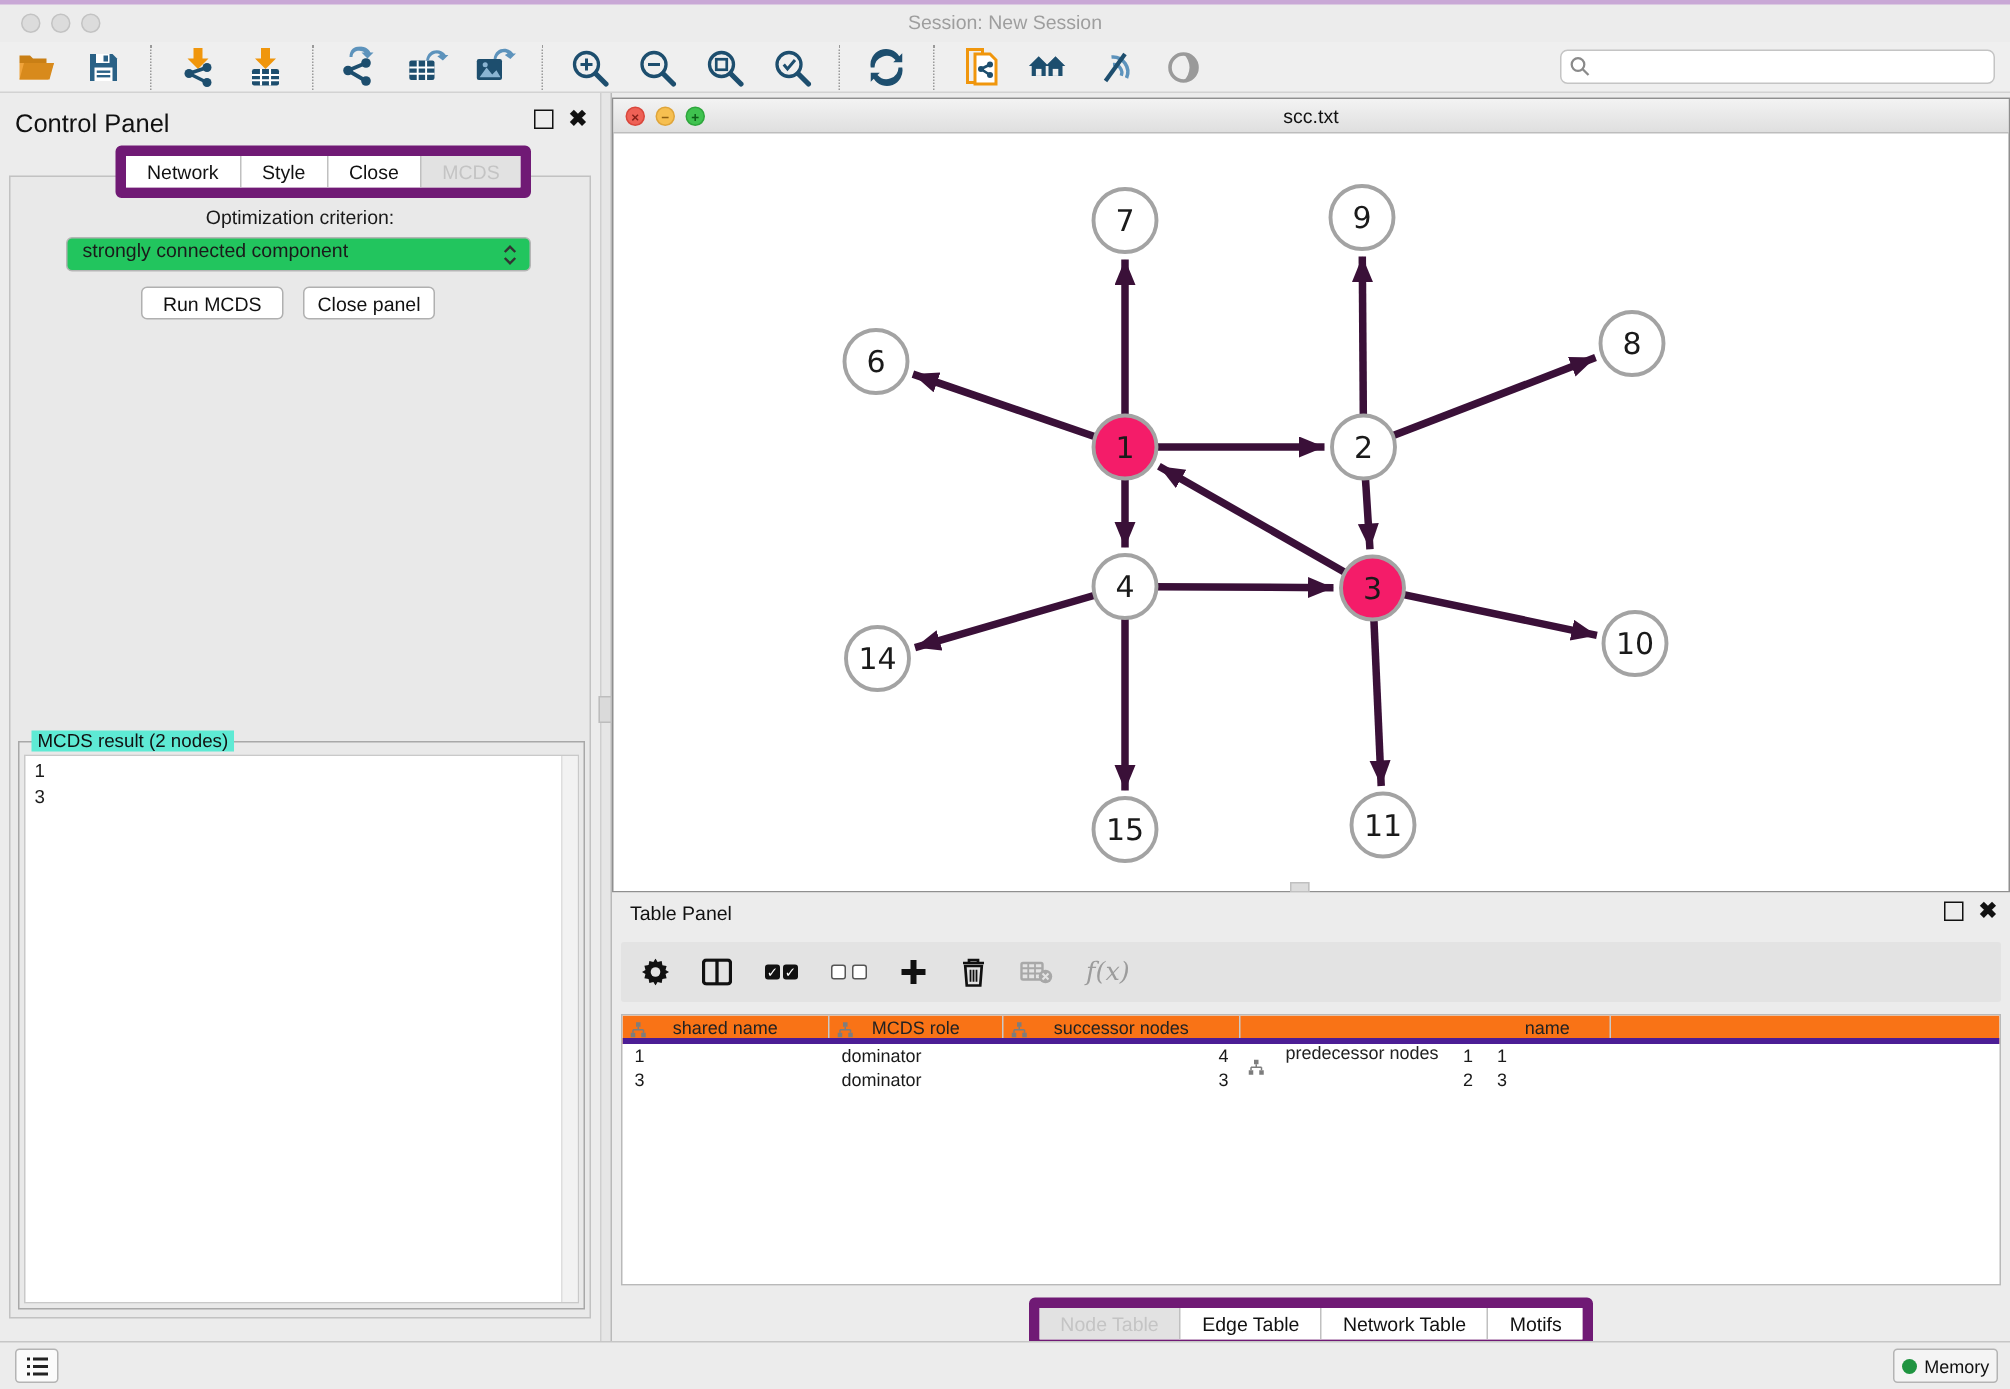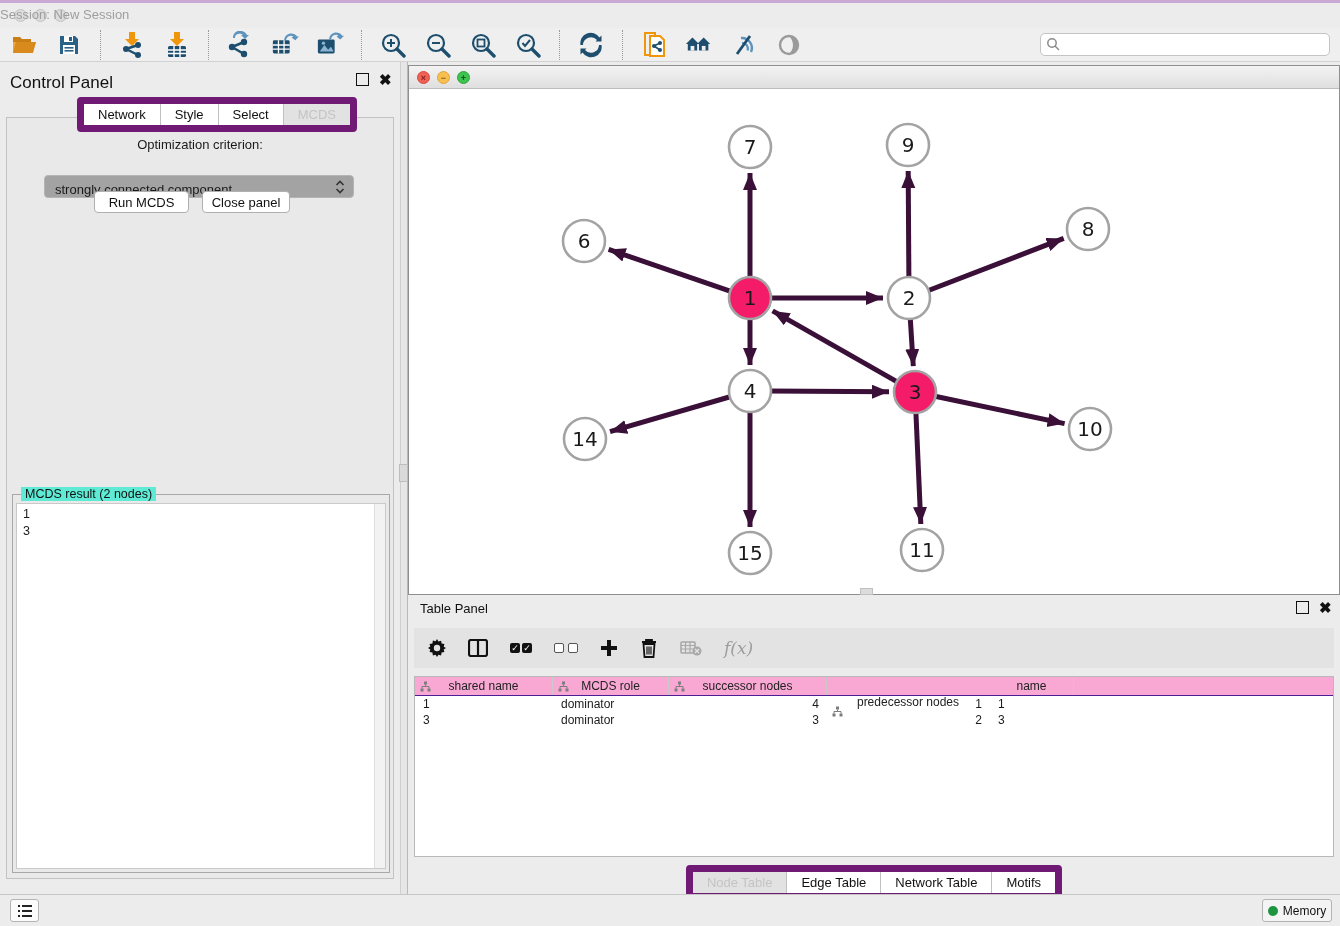--- a/index.html
+++ b/index.html
@@ -5,21 +5,21 @@
   * { margin:0; padding:0; box-sizing:border-box; }
   html,body { width:1340px; height:926px; overflow:hidden; }
   body { font-family:"Liberation Sans",sans-serif; background:#ececec; position:relative; color:#1a1a1a; }
   .abs { position:absolute; }
 
   
   #titlebar { left:0; top:0; width:1340px; height:28px; background:#ececec; }
   #accent-strip { left:0; top:0; width:1340px; height:3px; background:#c9a8d6; }
   .tl-dot { width:13px; height:13px; border-radius:50%; background:#dcdcdc; border:1px solid #c3c3c3; display:inline-block; }
   #tl-group { left:14px; top:9px; display:flex; gap:7px; }
-  #win-title { left:0; top:7px; width:1340px; text-align:left; font-size:13px; color:#9e9e9e; }
+  #win-title { left:0; top:7px; width:1340px; text-align:center; font-size:13px; color:#9e9e9e; }
 
   
   #toolbar { left:0; top:28px; width:1340px; height:34px; background:#efefef; border-bottom:1px solid #d2d2d2; display:flex; align-items:center; padding:0 10px; gap:17px; }
   .tb-sep { height:30px; border-left:1px dotted #9a9a9a; align-self:center; }
   .tb-btn { width:28px; height:28px; display:flex; align-items:center; justify-content:center; }
   #search-wrap { margin-left:auto; position:relative; }
   #search-input { width:290px; height:23px; border:1px solid #c4c4c4; border-radius:5px; background:#fff; padding:0 6px 0 24px; font-size:12px; outline:none; color:#333; }
   #search-icon { position:absolute; left:6px; top:4px; color:#8a8a8a; }
 
   
@@ -30,21 +30,21 @@
   #cp-controls { left:356px; top:73px; display:flex; gap:10px; align-items:center; }
 
   .seg-tabs { display:flex; border:7px solid #701a75; border-radius:4px; overflow:hidden; background:#fff; }
   .seg-tab { padding:3px 14px; font-size:13px; background:#fff; color:#111; border-left:1px solid #c0c0c0; cursor:default; }
   .seg-tab:first-child { border-left:none; }
   .seg-tab.active { background:#e2e2e2; color:#c4c4c4; }
   #cp-tabs-wrap { left:77px; top:97px; }
 
   #cp-body { left:6px; top:117px; width:388px; height:762px; background:#e9e9e9; border:1px solid #c2c2c2; }
   #opt-label { left:0; top:137px; width:400px; text-align:center; font-size:13px; }
-  #opt-select { left:44px; top:175px; width:310px; height:23px; background:#a3a3a3; border:1px solid #b5b5b5; border-radius:4px; font-size:13px; display:flex; align-items:flex-end; padding:0 10px; }
+  #opt-select { left:44px; top:158px; width:310px; height:23px; background:#22c55e; border:1px solid #b5b5b5; border-radius:4px; font-size:13px; display:flex; align-items:flex-start; padding:0 10px; }
   #opt-chevrons { position:absolute; right:8px; top:3px; }
   .push-btn { height:22px; background:#fff; border:1px solid #b0b0b0; border-radius:4px; font-size:13px; color:#111; display:flex; align-items:center; justify-content:center; font-family:"Liberation Sans",sans-serif; }
   #run-btn { left:94px; top:191px; width:95px; }
   #closepanel-btn { left:202px; top:191px; width:88px; }
 
   #result-group { left:12px; top:494px; width:378px; height:379px; border:1px solid #a8a8a8; }
   #result-legend { position:absolute; left:8px; top:-8px; background:#5eead4; padding:0 4px; font-size:12.5px; color:#111; }
   #result-area { position:absolute; left:3px; top:8px; width:370px; height:366px; background:#fff; border:1px solid #c9c9c9; font-size:12.5px; line-height:17px; padding:2px 0 0 6px; }
   #result-scroll { position:absolute; right:0; top:0; width:11px; height:100%; background:#f2f2f2; border-left:1px solid #dedede; }
 
@@ -67,21 +67,21 @@
   #tp-title { left:420px; top:601px; font-size:13px; color:#111; }
   #tp-controls { left:1296px; top:601px; display:flex; gap:10px; align-items:center; }
   #tp-toolbar { left:414px; top:628px; width:920px; height:40px; background:#e3e3e3; border-radius:2px; display:flex; align-items:center; gap:22px; padding:0 14px; }
   .tp-icon { display:flex; align-items:center; }
   #fx-label { font-family:"DejaVu Serif",serif; font-style:italic; font-size:17px; color:#9c9c9c;text-align:center; }
   .chk { width:10px; height:10px; border-radius:2px; display:inline-block; }
   .chk.on { background:#111; color:#fff; font-size:9px; line-height:10px; text-align:center; }
   .chk.off { background:#fff; border:1.5px solid #555; }
 
   #data-table { left:414px; top:676px; width:920px; height:181px; background:#fff; border:1px solid #b9b9b9; overflow:hidden; }
-  #tbl-header { display:flex; height:19px; background:#f9a8d4; border-bottom:1px solid #4c1d95;text-align:center; }
+  #tbl-header { display:flex; height:19px; background:#f97316; border-bottom:4px solid #4c1d95;text-align:center; }
   .th-cell { position:relative; display:flex; align-items:center; justify-content:center; font-size:12px; color:#222; border-right:1px solid #c9c9c9; }
   .th-icon { position:absolute; left:5px; top:4px; }
   .th-cell.c0 { width:138px; } .th-cell.c1 { width:116px; } .th-cell.c2 { width:158px; }
   .th-cell.c3 { width:163px;margin-top:25px; } .th-cell.c4 { width:84px; }
   .tbl-row { display:flex; height:16px; font-size:12px; align-items:center; }
   .td-cell { padding:0 8px; white-space:nowrap; }
   .td-cell.c0 { width:138px; } .td-cell.c1 { width:116px; } .td-cell.c2 { width:158px; text-align:right; }
   .td-cell.c3 { width:163px; text-align:right; } .td-cell.c4 { width:84px; }
 
   #table-tabs-wrap { left:408px; top:865px; width:932px; display:flex; justify-content:center; }
@@ -256,21 +256,21 @@
 <div id="cp-title" class="abs">Control Panel</div>
 <div id="cp-controls" class="abs">
   <span class="panel-float"></span>
   <span class="panel-x">✖</span>
 </div>
 <div id="cp-body" class="abs"></div>
 <div id="cp-tabs-wrap" class="abs">
   <div class="seg-tabs" id="cp-tabs">
       <div class="seg-tab">Network</div>
       <div class="seg-tab">Style</div>
-      <div class="seg-tab">Select</div>
+      <div class="seg-tab">Close</div>
       <div class="seg-tab active">MCDS</div>
     </div>
 </div>
 <div id="opt-label" class="abs">Optimization criterion:</div>
 <div id="opt-select" class="abs">
   <span>strongly connected component</span>
   <span id="opt-chevrons">
     <svg width="10" height="16" viewBox="0 0 10 16">
         <path d="M1.5 6 L5 2.5 L8.5 6" fill="none" stroke="#333" stroke-width="1.6"></path>
         <path d="M1.5 10 L5 13.5 L8.5 10" fill="none" stroke="#333" stroke-width="1.6"></path>
@@ -293,20 +293,21 @@
 <div id="v-splitter" class="abs"></div>
 <div id="v-splitter-handle" class="abs"></div>
 
 <div id="net-window" class="abs">
   <div id="net-titlebar">
     <span id="net-dots">
       <span class="mini-dot" style="background:#ee6156;border:1px solid #d9473c;color:#841f18;">×</span>
       <span class="mini-dot" style="background:#f6bf50;border:1px solid #dfa53a;color:#8f5f11;">−</span>
       <span class="mini-dot" style="background:#3fc24f;border:1px solid #2ea63c;color:#0d5c18;">+</span>
     </span>
+    <span id="net-title">scc.txt</span>
   </div>
   <svg id="graph-svg" width="930" height="505">
       <defs>
         <marker id="arw" markerUnits="userSpaceOnUse" markerWidth="20" markerHeight="16" refX="17" refY="7" orient="auto">
           <path d="M0,0 L17,7 L0,14 Z" fill="#3a1038"></path>
         </marker>
       </defs>
       <line x1="341.0" y1="191.0" x2="341.0" y2="84.0" stroke="#3a1038" stroke-width="5" marker-end="url(#arw)"></line>
       <line x1="324.0" y1="203.2" x2="199.6" y2="160.4" stroke="#3a1038" stroke-width="5" marker-end="url(#arw)"></line>
       <line x1="359.0" y1="209.0" x2="474.0" y2="209.0" stroke="#3a1038" stroke-width="5" marker-end="url(#arw)"></line>

